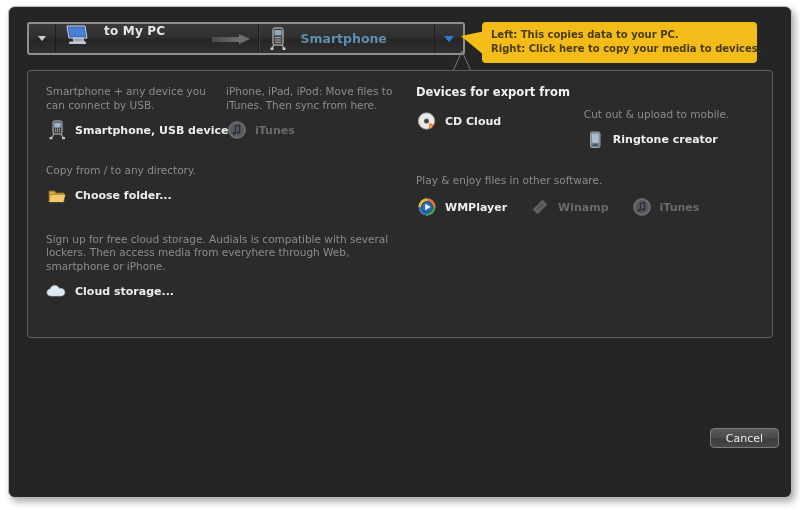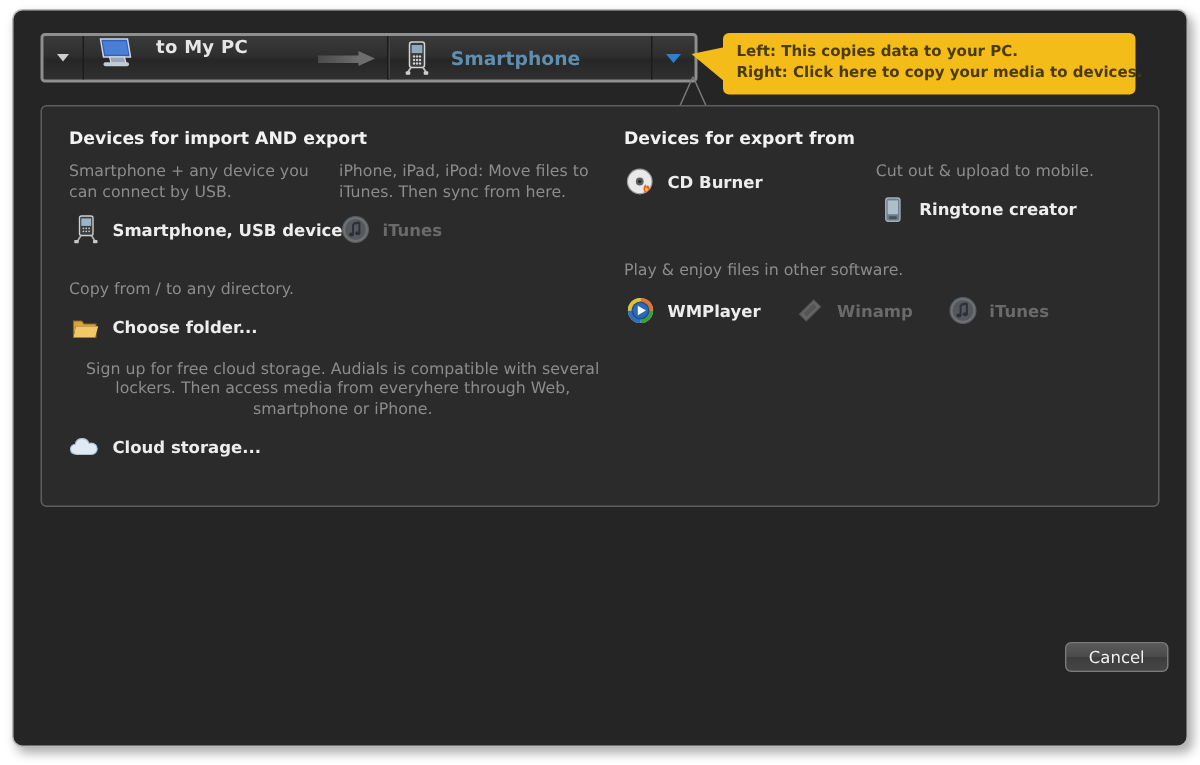--- a/index.html
+++ b/index.html
@@ -219,21 +219,21 @@
     margin-left: 7px;
     color: #ededed;
     font-size: 11px;
     font-weight: bold;
     white-space: nowrap;
   }
   .item.disabled .lb { color: #6a6a6a; }
   .item.disabled .ic { opacity: 0.42; }
 
   .block-2 { margin-top: 23px; }
-  .block-3 { margin-top: 10px; text-align: center; }
+  .block-3 { margin-top: 26px; }
   .cloudtext { width: 365px; }
 
   
   .player-row { display: flex; align-items: flex-end; }
   .player-row .item { margin-right: 22px; }
 
   
   #cancel-btn {
     position: absolute;
     left: 701px;
@@ -313,21 +313,20 @@
 
   <div id="callout-tail"></div>
   <div id="callout">
     <div class="line">Left: This copies data to your PC.</div>
     <div class="line">Right: Click here to copy your media to devices.</div>
   </div>
 
   <div id="panel">
 
     <div class="col-left">
-      <div class="sec-title">Devices for import AND export</div>
 
       <div class="subrow">
         <div class="subcol">
           <div class="desc">Smartphone + any device you can connect by USB.</div>
           <div class="item">
             <span class="ic">
               <svg width="20" height="20" viewBox="0 0 20 20">
                 <rect x="6" y="1" width="9" height="13" rx="1.3" fill="#3c3c3c" stroke="#d0d0d0" stroke-width="0.9"></rect>
                 <rect x="7.2" y="2.6" width="6.6" height="5" fill="#9ab4c8"></rect>
                 <circle cx="8.6" cy="9.2" r="0.6" fill="#c9c9c9"></circle>
@@ -399,21 +398,21 @@
           <div class="item">
             <span class="ic">
               <svg width="20" height="20" viewBox="0 0 20 20">
                 <circle cx="9.5" cy="10" r="8.2" fill="#e9e9e9" stroke="#9b9b9b" stroke-width="0.8"></circle>
                 <circle cx="9.5" cy="10" r="2.6" fill="#5f5f5f"></circle>
                 <circle cx="9.5" cy="10" r="1.2" fill="#2b2b2b"></circle>
                 <path d="M13.5 17.5 C11.2 16 11.8 13.2 13.6 11.6 C13.2 13.6 14.6 13.6 14.8 12.4 C16.4 13.9 16.6 16.4 13.5 17.5 Z" fill="#f05a19"></path>
                 <path d="M13.7 16.7 C12.6 15.8 12.9 14.4 13.8 13.6 C13.8 14.8 14.6 14.7 14.8 14.2 C15.5 15 15.4 16.2 13.7 16.7 Z" fill="#f7c233"></path>
               </svg>
             </span>
-            <span class="lb">CD Burner</span>
+            <span class="lb">CD Cloud</span>
           </div>
         </div>
 
         <div class="subcol wide">
           <div class="desc">Cut out &amp; upload to mobile.</div>
           <div class="item">
             <span class="ic">
               <svg width="20" height="20" viewBox="0 0 20 20">
                 <rect x="5.5" y="2" width="9.5" height="15.5" rx="1.6" fill="#6f7d8a" stroke="#9fb0bd" stroke-width="0.9"></rect>
                 <rect x="6.8" y="3.6" width="6.9" height="9.2" fill="#aebfcc"></rect>

